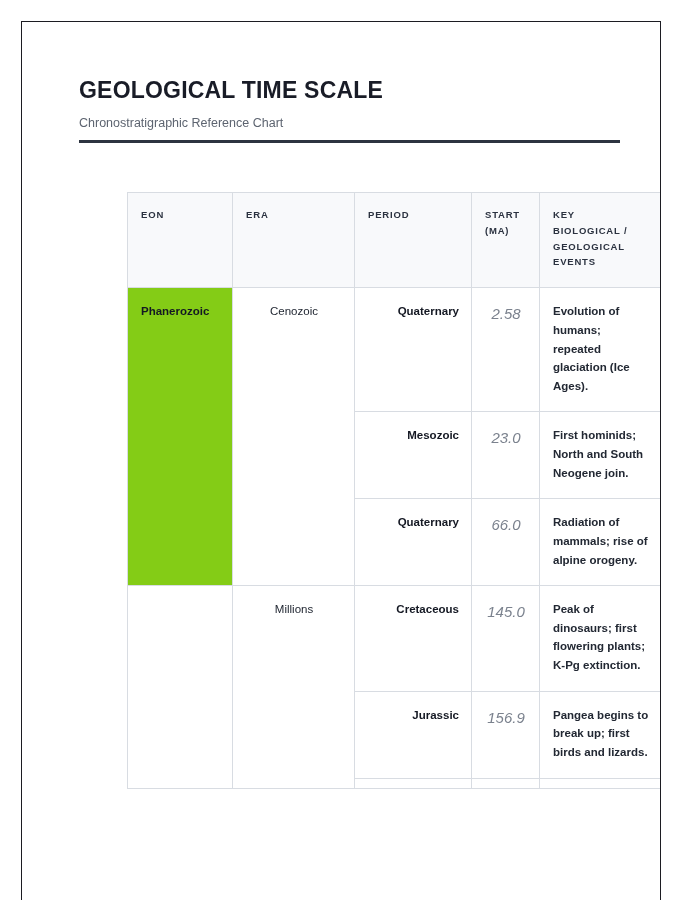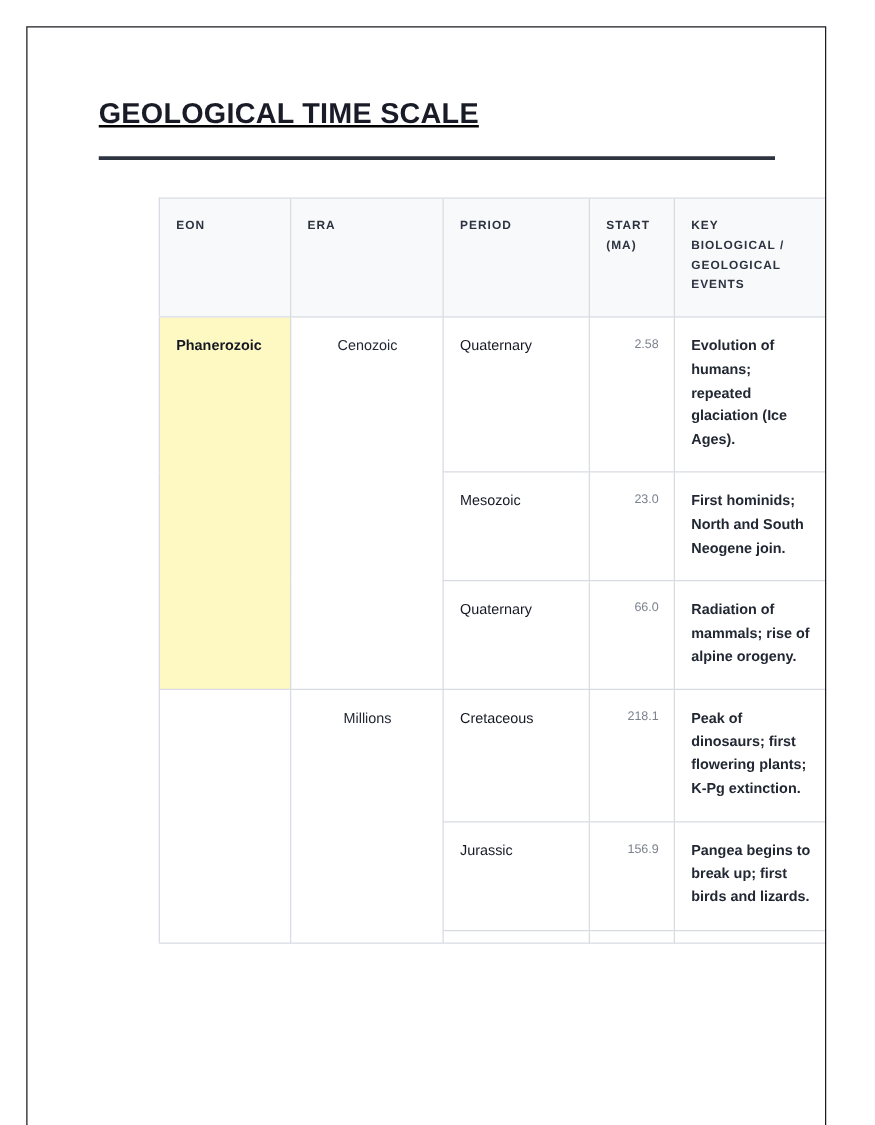--- a/index.html
+++ b/index.html
@@ -36,21 +36,20 @@
   #page-inner {
     padding: 56px 40px 0 57px;
   }
 
   
   .doc-header {
     position: relative;
     padding-bottom: 9px;
     border-bottom: 3px solid #2d3440;
     margin-bottom: 0;
-    text-decoration: underline;
   }
   .doc-title {
     font-size: 23px;
     font-weight: bold;
     letter-spacing: 0.2px;
     color: #191c27;
     margin: 0 0 13px 0;
     line-height: 1.1;
   }
   .doc-subtitle {
@@ -67,21 +66,21 @@
   }
   .meta-line {
     font-size: 11px;
     color: #6a707c;
     line-height: 1.55;
     white-space: nowrap;
   }
 
   
   .table-wrap {
-    margin-top: 30px;
+    margin-top: 49px;
     padding-left: 48px;
   }
   table.gts {
     border-collapse: collapse;
     table-layout: fixed;
     width: 535px;
     border-top: 1px solid #d8dce2;
     border-left: 1px solid #d8dce2;
   }
   table.gts col.c-eon    { width: 105px; }
@@ -115,54 +114,57 @@
 
   td {
     padding: 14px 12px 16px 13px;
     font-size: 11.5px;
     line-height: 1.62;
     color: #222833;
   }
   td.cell-eon {
     font-weight: bold;
     color: #141823;
-    background: #fef9c3;
+    background: #84cc16;
   }
   td.cell-eon.plain { background: #ffffff; }
   td.cell-era {
     color: #222833;
     text-align: center;
   }
   td.cell-period {
-    font-weight: normal;
+    font-weight: bold;
     color: #141823;
+    text-align: right;
   }
   td.cell-start {
+    font-style: italic;
     color: #7b828e;
-    text-align: right;
-    font-size: 10px;
+    text-align: center;
+    font-size: 15px;
   }
   td.cell-events {
     color: #222833;
     font-weight: bold;
   }
   tr.partial-row td {
     height: 10px;
     padding: 0;
   }
 </style>
 </head>
 <body>
 
 <div id="viewport">
   <div id="page-card">
     <div id="page-inner">
 
       <div class="doc-header">
         <h1 class="doc-title">GEOLOGICAL TIME SCALE</h1>
+        <p class="doc-subtitle">Chronostratigraphic Reference Chart</p>
       </div>
 
       <div class="table-wrap">
         <table class="gts">
           <colgroup>
             <col class="c-eon">
             <col class="c-era">
             <col class="c-period">
             <col class="c-start">
             <col class="c-events">
@@ -191,21 +193,21 @@
               </tr>
               <tr>
                 <td class="cell-period">Quaternary</td>
                 <td class="cell-start">66.0</td>
                 <td class="cell-events">Radiation of mammals; rise of alpine orogeny.</td>
               </tr>
               <tr>
                 <td class="cell-eon plain" rowspan="3"></td>
                 <td class="cell-era" rowspan="3">Millions</td>
                 <td class="cell-period">Cretaceous</td>
-                <td class="cell-start">218.1</td>
+                <td class="cell-start">145.0</td>
                 <td class="cell-events">Peak of dinosaurs; first flowering plants; K-Pg extinction.</td>
               </tr>
               <tr>
                 <td class="cell-period">Jurassic</td>
                 <td class="cell-start">156.9</td>
                 <td class="cell-events">Pangea begins to break up; first birds and lizards.</td>
               </tr>
               <tr class="partial-row">
                 <td></td>
                 <td></td>

